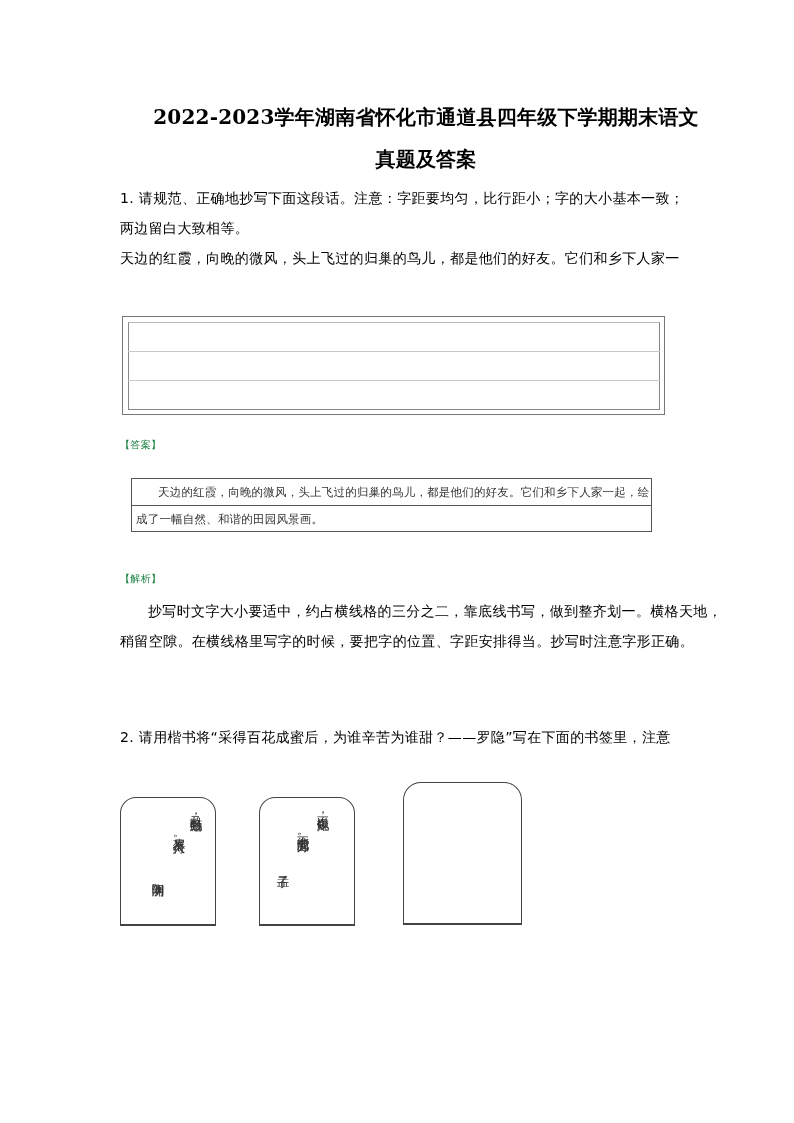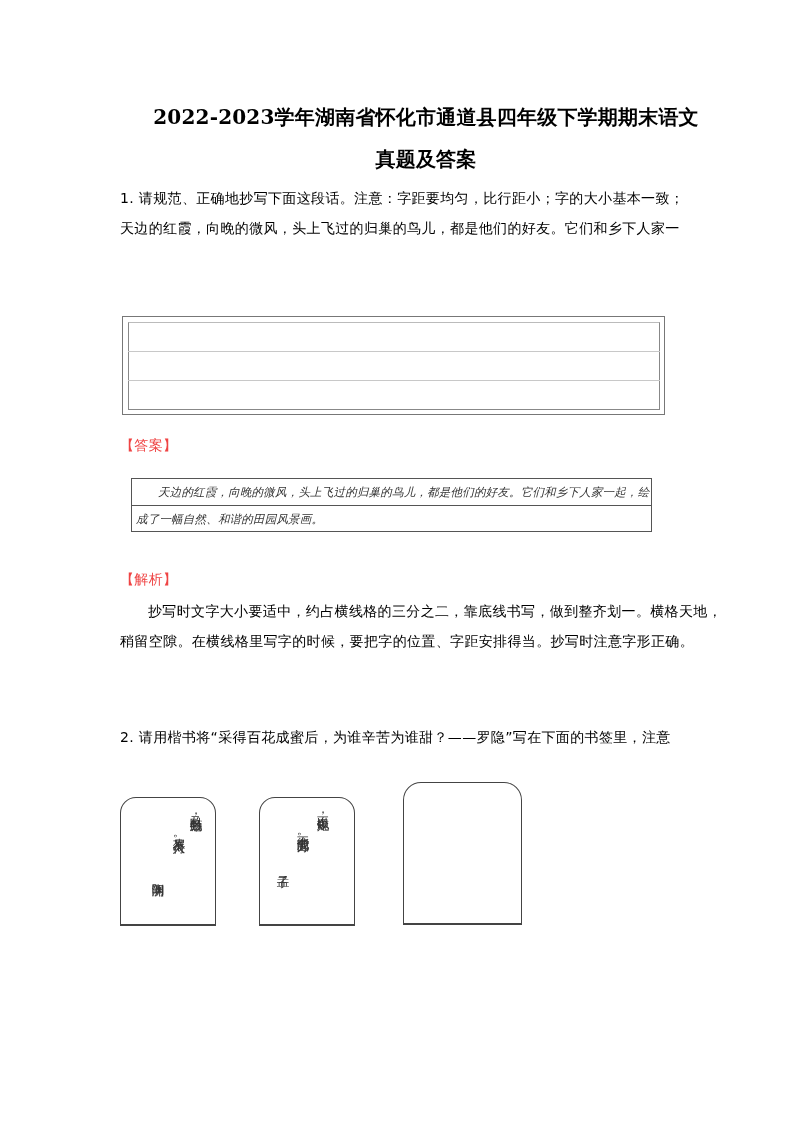--- a/index.html
+++ b/index.html
@@ -13,39 +13,39 @@
       font-family: "DejaVu Serif", "Liberation Serif", serif;
       font-weight: bold; font-size: 20px; letter-spacing: 0.2px; margin-left: 29px;
     }
     .t1 { top: 104px; }
     .t2 { top: 146px; }
     .para {
       position: absolute; left: 120px; width: 556px;
       font-size: 14px; line-height: 30px; letter-spacing: 0.35px;
       text-align: justify;
     }
-    .blue { color: #ef4444; font-size: 14px; }
+    .blue { color: #15803d; font-size: 10px; }
     
     .grid-outer {
       position: absolute; left: 122px; top: 316px; width: 543px; height: 99px;
       border: 1.5px solid #777; box-sizing: border-box;
     }
     .grid-inner {
       position: absolute; left: 128px; top: 322px; width: 532px; height: 88px;
       border: 1.5px solid #888; border-top-color: #bbb; box-sizing: border-box;
     }
     .grid-line {
       position: absolute; left: 128px; width: 532px; height: 0;
       border-top: 1.5px solid #c8c8c8;
     }
     
     .ans-box {
       position: absolute; left: 131px; top: 478px; width: 521px; height: 54px;
       border: 1px solid #555; box-sizing: border-box;
-      font-size: 11.5px; color: #333; font-style: italic;
+      font-size: 11.5px; color: #333;
     }
     .ans-row { height: 26px; line-height: 26px; padding-left: 4px; white-space: nowrap; overflow: hidden; letter-spacing: 0.2px; }
     .ans-row.first { border-bottom: 1px solid #555; text-indent: 22px; }
     
     .bookmark {
       position: absolute; border: 1.5px solid #444; border-bottom-width: 2px;
       border-radius: 16px 16px 0 0; box-sizing: border-box; background: #fff;
     }
     .bm1 { left: 120px; top: 797px; width: 96px; height: 129px; }
     .bm2 { left: 259px; top: 797px; width: 96px; height: 129px; }
@@ -57,20 +57,21 @@
     }
   </style>
 </head>
 <body>
 
 <div class="title t1">2022-2023学年湖南省怀化市通道县四年级下学期期末语文</div>
 <div class="title t2">真题及答案</div>
 
 <div class="para" style="top:183px;">
   <div style="white-space:nowrap;">1.  请规范、正确地抄写下面这段话。注意：字距要均匀，比行距小；字的大小基本一致；</div>
+  <div>两边留白大致相等。</div>
   <div style="white-space:nowrap;">天边的红霞，向晚的微风，头上飞过的归巢的鸟儿，都是他们的好友。它们和乡下人家一</div>
 </div>
 
 <div class="grid-outer"></div>
 <div class="grid-inner"></div>
 <div class="grid-line" style="top:351px;"></div>
 <div class="grid-line" style="top:380px;"></div>
 
 <div class="para blue" style="top:430px;">【答案】</div>
 

